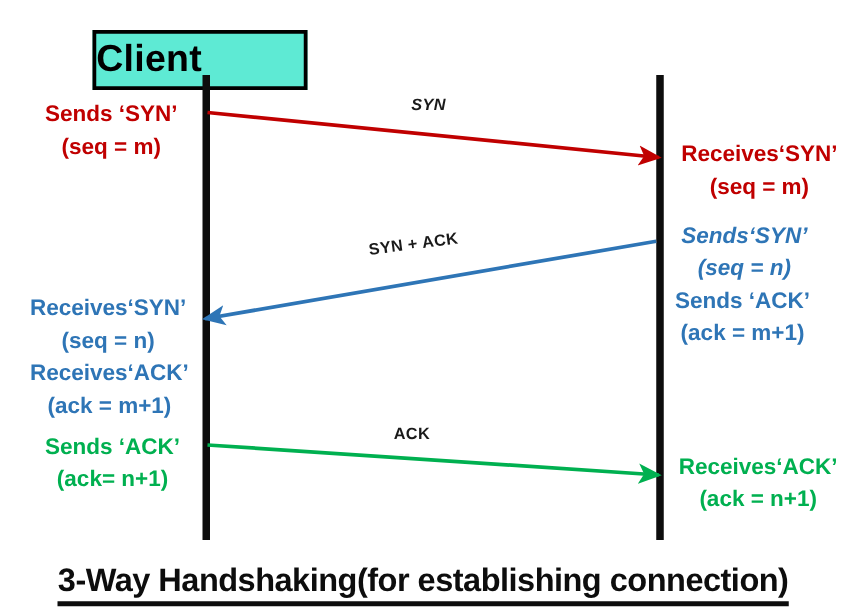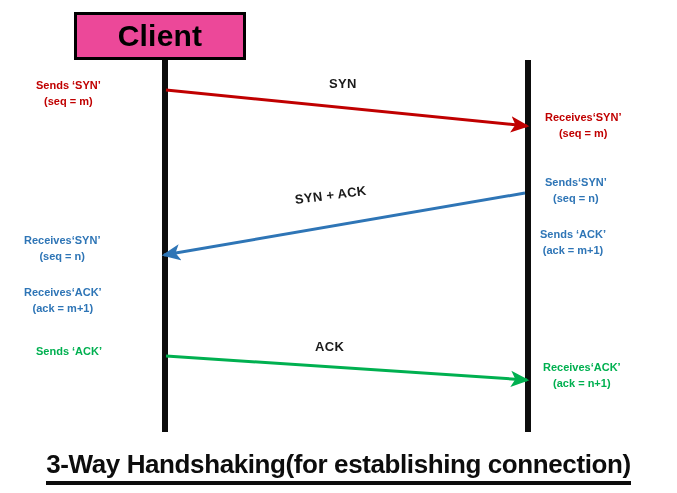--- a/index.html
+++ b/index.html
@@ -14,24 +14,25 @@
     background: #ffffff;
     overflow: hidden;
     font-family: "Liberation Sans", sans-serif;
   }
 
   
   .node-box {
     position: absolute;
     box-sizing: border-box;
     border: 3px solid #000000;
-    background: #ec4899;
+    background: #5eead4;
     display: flex;
     align-items: center;
-    justify-content: center;
+    justify-content: flex-start;
+    margin-top: 12px;
   }
   .node-label {
     font-size: 30px;
     font-weight: bold;
     color: #000000;
     letter-spacing: 0.2px;
     line-height: 1;
   }
   #client-box { left: 74px;  top: 12px; width: 172px; height: 48px; }
   #server-box { left: 452px; top: 12px; width: 152px; height: 48px; }
@@ -51,21 +52,21 @@
   #arrow-layer {
     position: absolute;
     left: 0; top: 0;
     width: 677px;
     height: 493px;
   }
 
   
   .note {
     position: absolute;
-    font-size: 11px;
+    font-size: 18px;
     font-weight: bold;
     line-height: 1.45;
     white-space: nowrap;
   }
   .note .line { display: block; }
   .note.center { text-align: center; }
 
   .c-red   { color: #C00000; }
   .c-blue  { color: #2E75B6; }
   .c-green { color: #00B050; }
@@ -126,21 +127,21 @@
       </marker>
     </defs>
 
     <line x1="166" y1="90" x2="527" y2="126" stroke="#C00000" stroke-width="3" marker-end="url(#head-red)"></line>
 
     <line x1="525" y1="193" x2="164" y2="255" stroke="#2E75B6" stroke-width="3" marker-end="url(#head-blue)"></line>
 
     <line x1="166" y1="356" x2="527" y2="380" stroke="#00B050" stroke-width="3" marker-end="url(#head-green)"></line>
   </svg>
 
-  <div class="msg-label" id="label-syn" style="left:329px; top:76px;">SYN</div>
+  <div class="msg-label" id="label-syn" style="left:329px; top:76px;font-style:italic;">SYN</div>
 
   <div class="msg-label" id="label-synack" style="left:296px; top:192px;">SYN + ACK</div>
 
   <div class="msg-label" id="label-ack" style="left:315px; top:339px;">ACK</div>
 
   <div class="note center c-red" style="left:36px; top:78px;">
     <span class="line">Sends ‘SYN’</span>
     <span class="line">(seq = m)</span>
   </div>
 
@@ -149,28 +150,29 @@
     <span class="line">(seq = n)</span>
   </div>
 
   <div class="note center c-blue" style="left:24px; top:285px;">
     <span class="line">Receives‘ACK’</span>
     <span class="line">(ack = m+1)</span>
   </div>
 
   <div class="note center c-green" style="left:36px; top:344px;">
     <span class="line">Sends ‘ACK’</span>
+    <span class="line">(ack= n+1)</span>
   </div>
 
   <div class="note center c-red" style="left:545px; top:110px;">
     <span class="line">Receives‘SYN’</span>
     <span class="line">(seq = m)</span>
   </div>
 
-  <div class="note center c-blue" style="left:545px; top:175px;">
+  <div class="note center c-blue" style="left:545px; top:175px;font-style:italic;">
     <span class="line">Sends‘SYN’</span>
     <span class="line">(seq = n)</span>
   </div>
 
   <div class="note center c-blue" style="left:540px; top:227px;">
     <span class="line">Sends ‘ACK’</span>
     <span class="line">(ack = m+1)</span>
   </div>
 
   <div class="note center c-green" style="left:543px; top:360px;">

